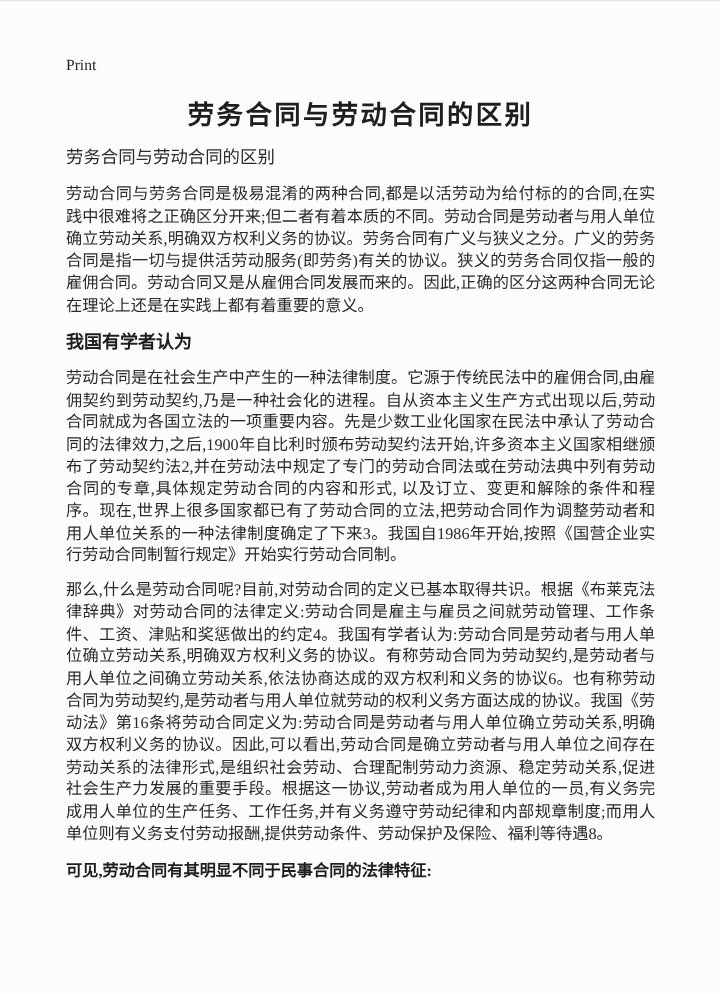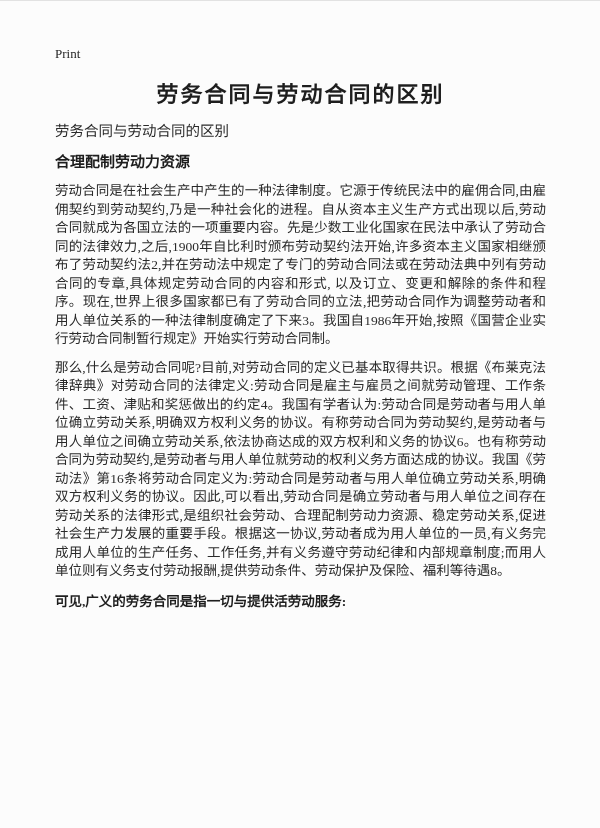--- a/index.html
+++ b/index.html
@@ -77,24 +77,25 @@
 
 <div class="page">
   <div class="content">
 
     <a class="print-link">Print</a>
 
     <h1 class="doc-title">劳务合同与劳动合同的区别</h1>
 
     <div class="doc-subtitle">劳务合同与劳动合同的区别</div>
 
+    <p class="para first">劳动合同与劳务合同是极易混淆的两种合同,都是以活劳动为给付标的的合同,在实践中很难将之正确区分开来;但二者有着本质的不同。劳动合同是劳动者与用人单位确立劳动关系,明确双方权利义务的协议。劳务合同有广义与狭义之分。广义的劳务合同是指一切与提供活劳动服务(即劳务)有关的协议。狭义的劳务合同仅指一般的雇佣合同。劳动合同又是从雇佣合同发展而来的。因此,正确的区分这两种合同无论在理论上还是在实践上都有着重要的意义。</p>
 
-    <h2 class="section-heading">合理配制劳动力资源</h2>
+    <h2 class="section-heading">我国有学者认为</h2>
 
     <p class="para">劳动合同是在社会生产中产生的一种法律制度。它源于传统民法中的雇佣合同,由雇佣契约到劳动契约,乃是一种社会化的进程。自从资本主义生产方式出现以后,劳动合同就成为各国立法的一项重要内容。先是少数工业化国家在民法中承认了劳动合同的法律效力,之后,1900年自比利时颁布劳动契约法开始,许多资本主义国家相继颁布了劳动契约法2,并在劳动法中规定了专门的劳动合同法或在劳动法典中列有劳动合同的专章,具体规定劳动合同的内容和形式, 以及订立、变更和解除的条件和程序。现在,世界上很多国家都已有了劳动合同的立法,把劳动合同作为调整劳动者和用人单位关系的一种法律制度确定了下来3。我国自1986年开始,按照《国营企业实行劳动合同制暂行规定》开始实行劳动合同制。</p>
 
     <p class="para">那么,什么是劳动合同呢?目前,对劳动合同的定义已基本取得共识。根据《布莱克法律辞典》对劳动合同的法律定义:劳动合同是雇主与雇员之间就劳动管理、工作条件、工资、津贴和奖惩做出的约定4。我国有学者认为:劳动合同是劳动者与用人单位确立劳动关系,明确双方权利义务的协议。有称劳动合同为劳动契约,是劳动者与用人单位之间确立劳动关系,依法协商达成的双方权利和义务的协议6。也有称劳动合同为劳动契约,是劳动者与用人单位就劳动的权利义务方面达成的协议。我国《劳动法》第16条将劳动合同定义为:劳动合同是劳动者与用人单位确立劳动关系,明确双方权利义务的协议。因此,可以看出,劳动合同是确立劳动者与用人单位之间存在劳动关系的法律形式,是组织社会劳动、合理配制劳动力资源、稳定劳动关系,促进社会生产力发展的重要手段。根据这一协议,劳动者成为用人单位的一员,有义务完成用人单位的生产任务、工作任务,并有义务遵守劳动纪律和内部规章制度;而用人单位则有义务支付劳动报酬,提供劳动条件、劳动保护及保险、福利等待遇8。</p>
 
-    <div class="lead-bold">可见,广义的劳务合同是指一切与提供活劳动服务:</div>
+    <div class="lead-bold">可见,劳动合同有其明显不同于民事合同的法律特征:</div>
 
 
   </div>
 </div>
 
 </body></html>

